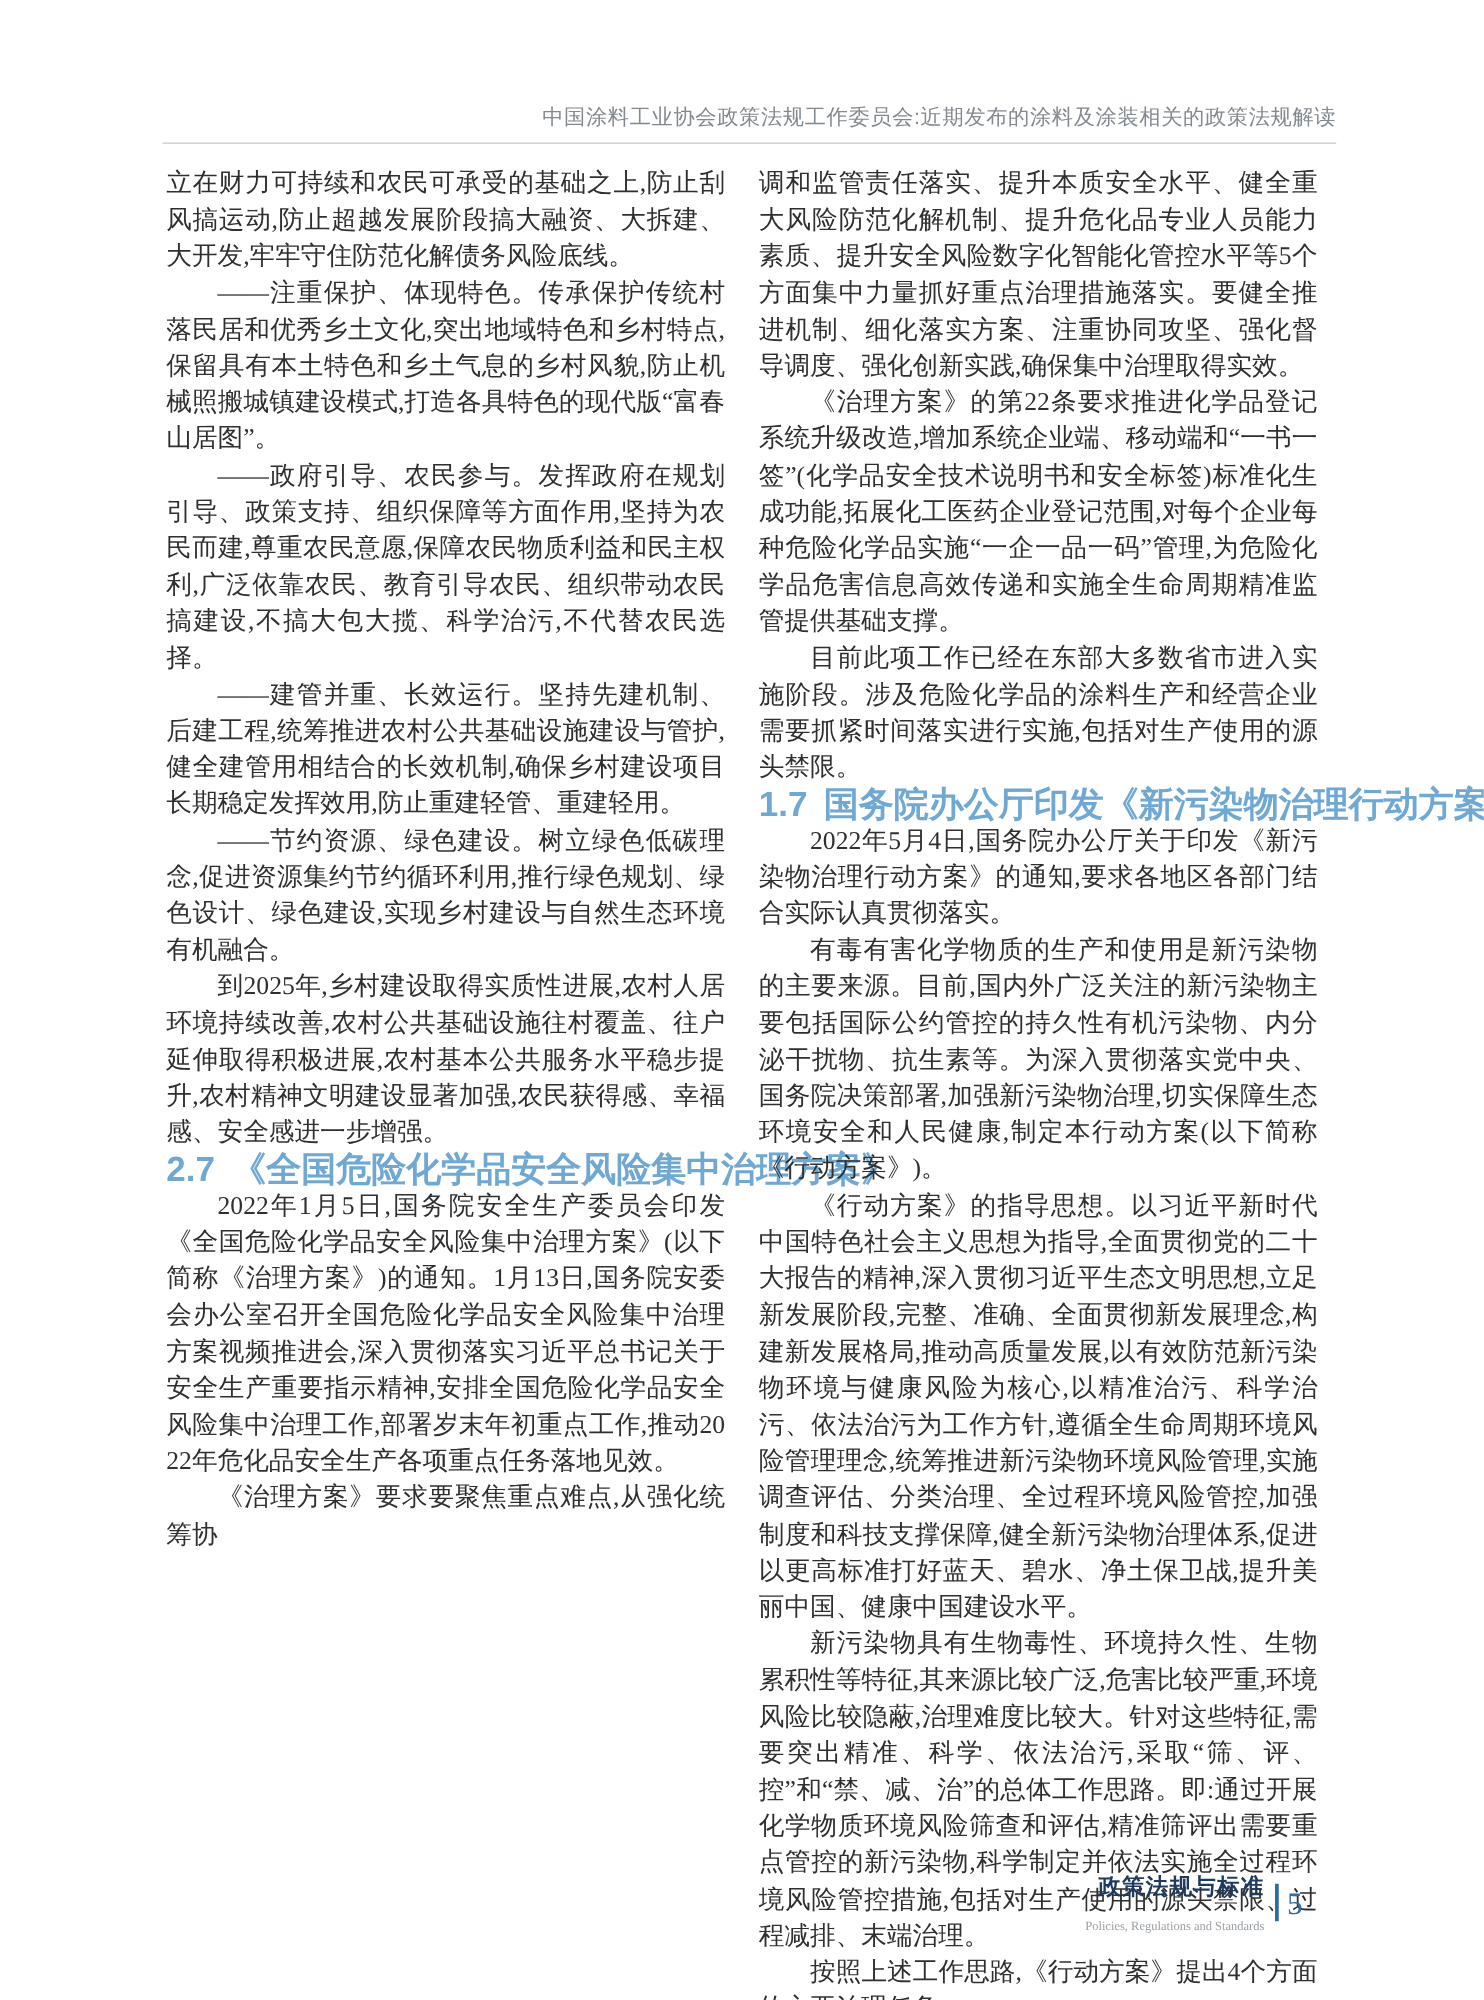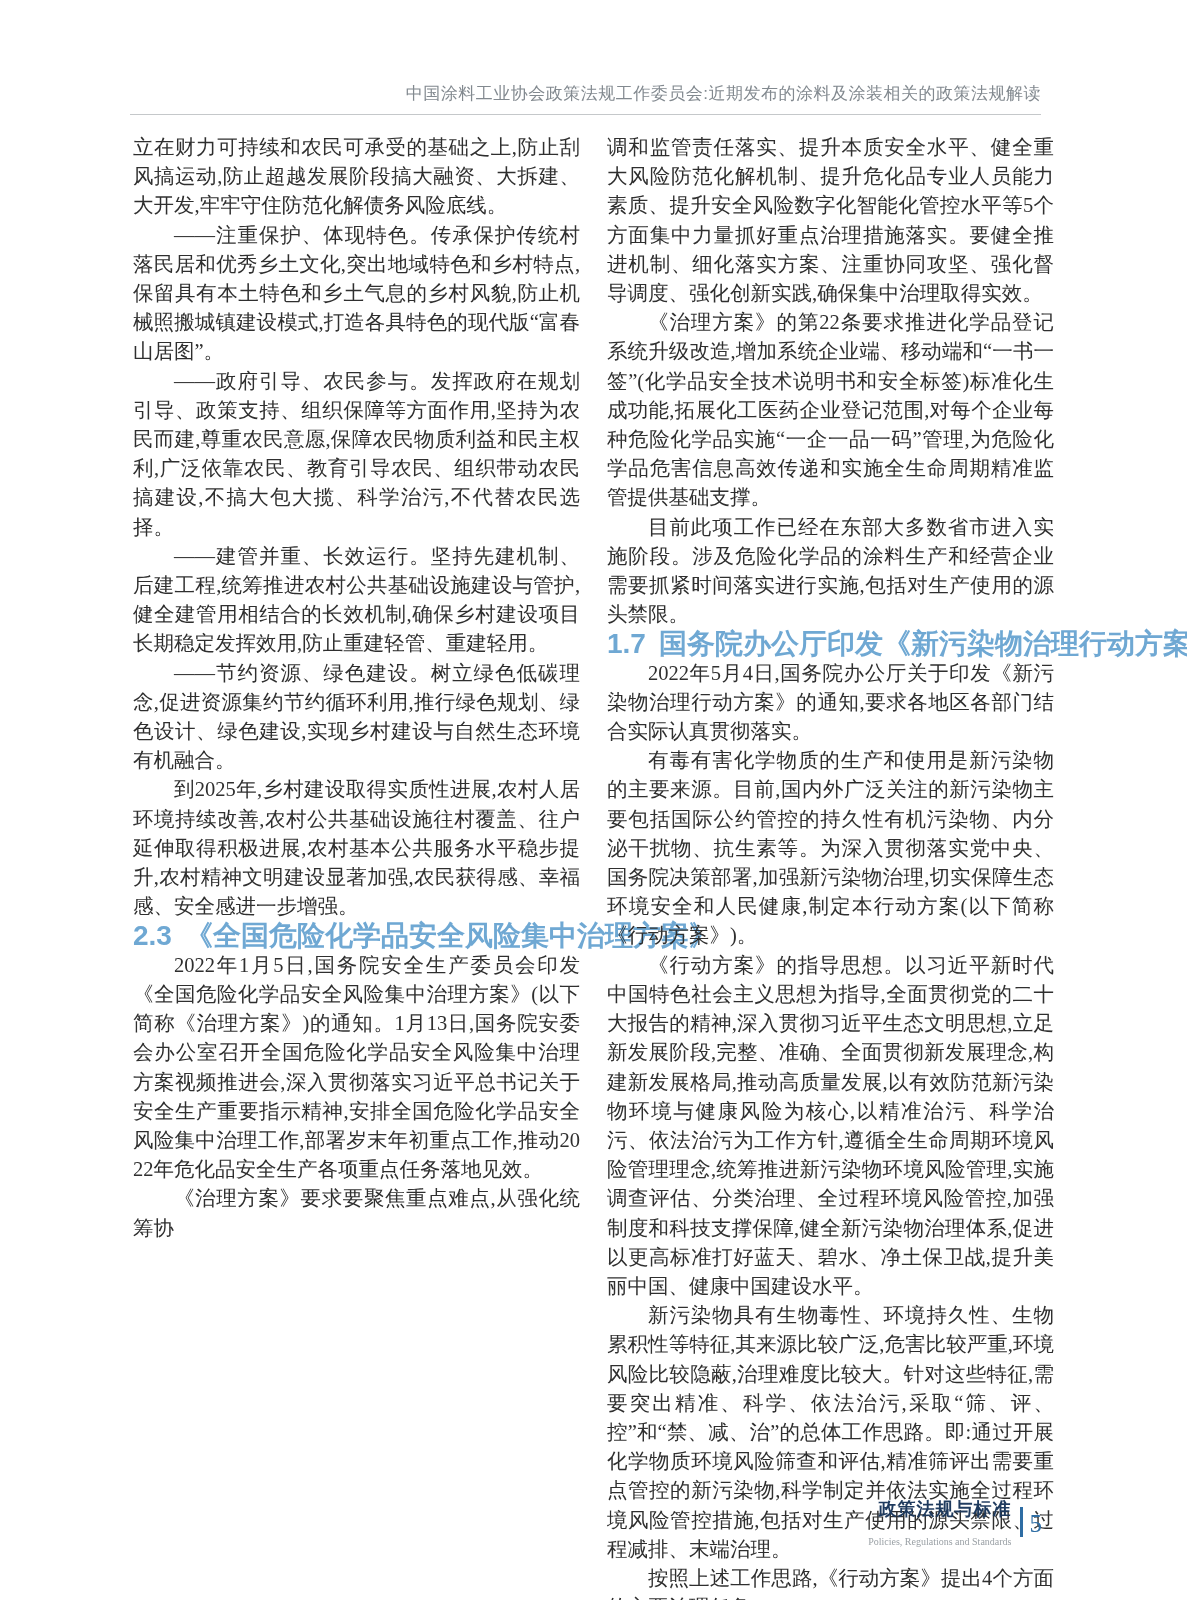--- a/index.html
+++ b/index.html
@@ -12,21 +12,21 @@
     height: 1600px;
     position: relative;
     overflow: hidden;
     font-family: "Liberation Serif", "DejaVu Serif", serif;
     color: #2f2f2f;
   }
   .page-header {
     position: absolute;
     top: 82px;
     left: 130px;
-    right: 146px;
+    right: 118px;
     text-align: right;
     font-family: "Liberation Sans", "DejaVu Sans", sans-serif;
     font-size: 17px;
     color: #82898f;
     padding-bottom: 9px;
     border-bottom: 1px solid #c5c8ca;
     letter-spacing: 0.5px;
   }
   .content {
     position: absolute;
@@ -114,21 +114,21 @@
 <div class="page-header">中国涂料工业协会政策法规工作委员会:近期发布的涂料及涂装相关的政策法规解读</div>
 
 <div class="content">
   <div class="column" id="col-left">
       <p class="para no-indent">立在财力可持续和农民可承受的基础之上,防止刮风搞运动,防止超越发展阶段搞大融资、大拆建、大开发,牢牢守住防范化解债务风险底线。</p>
       <p class="para">——注重保护、体现特色。传承保护传统村落民居和优秀乡土文化,突出地域特色和乡村特点,保留具有本土特色和乡土气息的乡村风貌,防止机械照搬城镇建设模式,打造各具特色的现代版“富春山居图”。</p>
       <p class="para">——政府引导、农民参与。发挥政府在规划引导、政策支持、组织保障等方面作用,坚持为农民而建,尊重农民意愿,保障农民物质利益和民主权利,广泛依靠农民、教育引导农民、组织带动农民搞建设,不搞大包大揽、科学治污,不代替农民选择。</p>
       <p class="para">——建管并重、长效运行。坚持先建机制、后建工程,统筹推进农村公共基础设施建设与管护,健全建管用相结合的长效机制,确保乡村建设项目长期稳定发挥效用,防止重建轻管、重建轻用。</p>
       <p class="para">——节约资源、绿色建设。树立绿色低碳理念,促进资源集约节约循环利用,推行绿色规划、绿色设计、绿色建设,实现乡村建设与自然生态环境有机融合。</p>
       <p class="para">到2025年,乡村建设取得实质性进展,农村人居环境持续改善,农村公共基础设施往村覆盖、往户延伸取得积极进展,农村基本公共服务水平稳步提升,农村精神文明建设显著加强,农民获得感、幸福感、安全感进一步增强。</p>
-      <div class="heading h2"><span class="hnum">2.3</span><span class="htitle">《全国危险化学品安全风险集中治理方案》</span></div>
+      <div class="heading h2"><span class="hnum">2.7</span><span class="htitle">《全国危险化学品安全风险集中治理方案》</span></div>
       <p class="para">2022年1月5日,国务院安全生产委员会印发《全国危险化学品安全风险集中治理方案》(以下简称《治理方案》)的通知。1月13日,国务院安委会办公室召开全国危险化学品安全风险集中治理方案视频推进会,深入贯彻落实习近平总书记关于安全生产重要指示精神,安排全国危险化学品安全风险集中治理工作,部署岁末年初重点工作,推动2022年危化品安全生产各项重点任务落地见效。</p>
       <p class="para">《治理方案》要求要聚焦重点难点,从强化统筹协</p>
     </div>
   <div class="column" id="col-right">
       <p class="para no-indent">调和监管责任落实、提升本质安全水平、健全重大风险防范化解机制、提升危化品专业人员能力素质、提升安全风险数字化智能化管控水平等5个方面集中力量抓好重点治理措施落实。要健全推进机制、细化落实方案、注重协同攻坚、强化督导调度、强化创新实践,确保集中治理取得实效。</p>
       <p class="para">《治理方案》的第22条要求推进化学品登记系统升级改造,增加系统企业端、移动端和“一书一签”(化学品安全技术说明书和安全标签)标准化生成功能,拓展化工医药企业登记范围,对每个企业每种危险化学品实施“一企一品一码”管理,为危险化学品危害信息高效传递和实施全生命周期精准监管提供基础支撑。</p>
       <p class="para">目前此项工作已经在东部大多数省市进入实施阶段。涉及危险化学品的涂料生产和经营企业需要抓紧时间落实进行实施,包括对生产使用的源头禁限。</p>
       <div class="heading h2"><span class="hnum">1.7</span><span class="htitle">国务院办公厅印发《新污染物治理行动方案》</span></div>
       <p class="para">2022年5月4日,国务院办公厅关于印发《新污染物治理行动方案》的通知,要求各地区各部门结合实际认真贯彻落实。</p>
       <p class="para">有毒有害化学物质的生产和使用是新污染物的主要来源。目前,国内外广泛关注的新污染物主要包括国际公约管控的持久性有机污染物、内分泌干扰物、抗生素等。为深入贯彻落实党中央、国务院决策部署,加强新污染物治理,切实保障生态环境安全和人民健康,制定本行动方案(以下简称《行动方案》)。</p>

